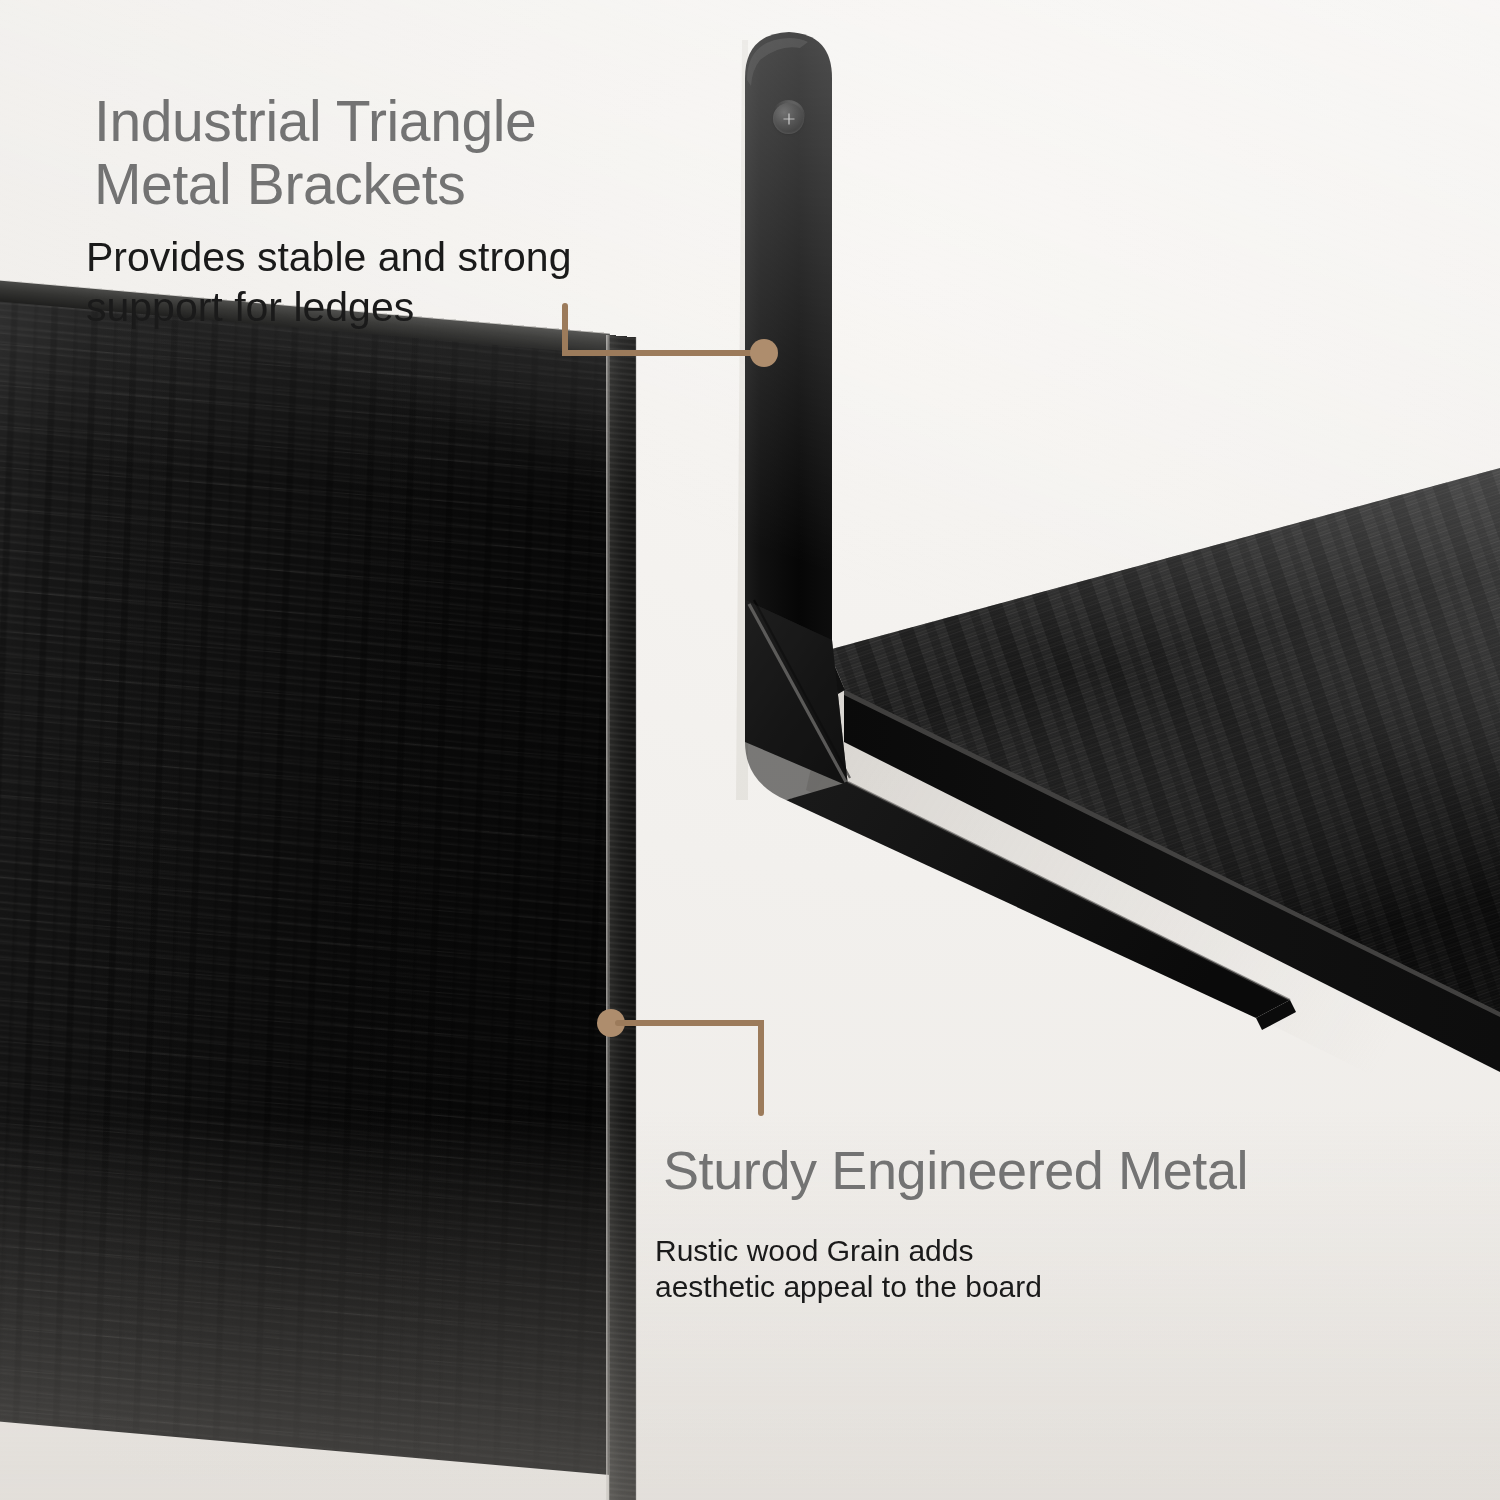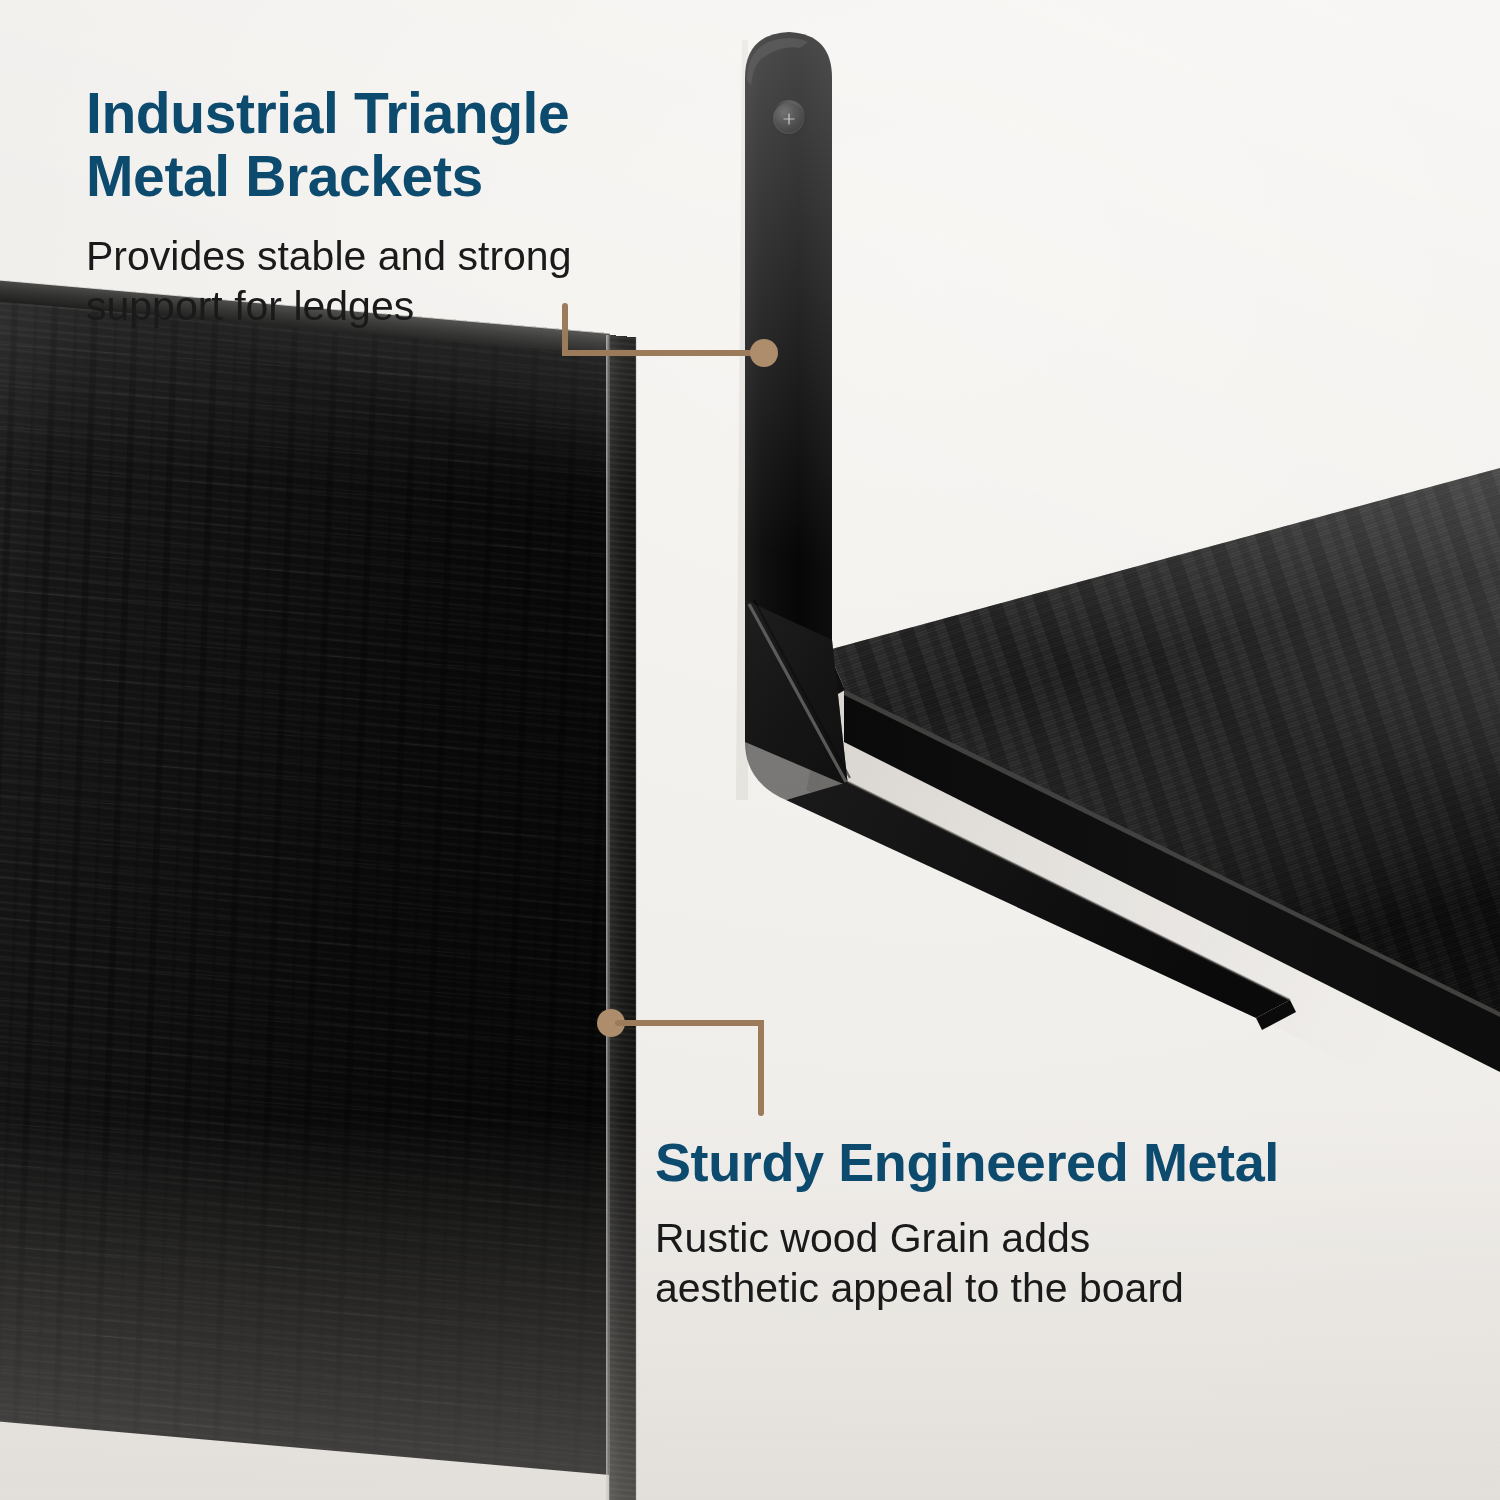--- a/index.html
+++ b/index.html
@@ -29,42 +29,42 @@
     inset: 0;
     background:
       linear-gradient(200deg, rgba(255,255,255,0.40) 0%, rgba(255,255,255,0) 40%),
       linear-gradient(0deg, rgba(205,200,193,0.33) 0%, rgba(205,200,193,0) 26%);
     pointer-events: none;
   }
 
   
   .callout { position: absolute; }
   .callout .headline {
-    color: #0c4a6e;
-    font-weight: bold;
+    color: #737373;
+    font-weight: normal;
     letter-spacing: -0.4px;
     line-height: 1.10;
-    margin: 0;
+    margin: 8px;
     white-space: pre-line;
   }
   .callout .subline {
     color: #1A1A1A;
     font-weight: normal;
     line-height: 1.20;
     margin: 0;
     white-space: pre-line;
   }
 
   #callout-brackets { left: 86px; top: 82px; width: 660px; }
   #callout-brackets .headline { font-size: 57px; }
-  #callout-brackets .subline  { font-size: 41px; margin-top: 25px; }
+  #callout-brackets .subline  { font-size: 41px; margin-top: 18px; }
 
   #callout-wood { left: 655px; top: 1133px; width: 800px; }
   #callout-wood .headline { font-size: 54px; }
-  #callout-wood .subline  { font-size: 41px; margin-top: 22px; }
+  #callout-wood .subline  { font-size: 30px; margin-top: 33px; }
 
   
   #leaders {
     position: absolute;
     left: 0; top: 0;
     width: 1500px; height: 1500px;
     pointer-events: none;
   }
 
   

